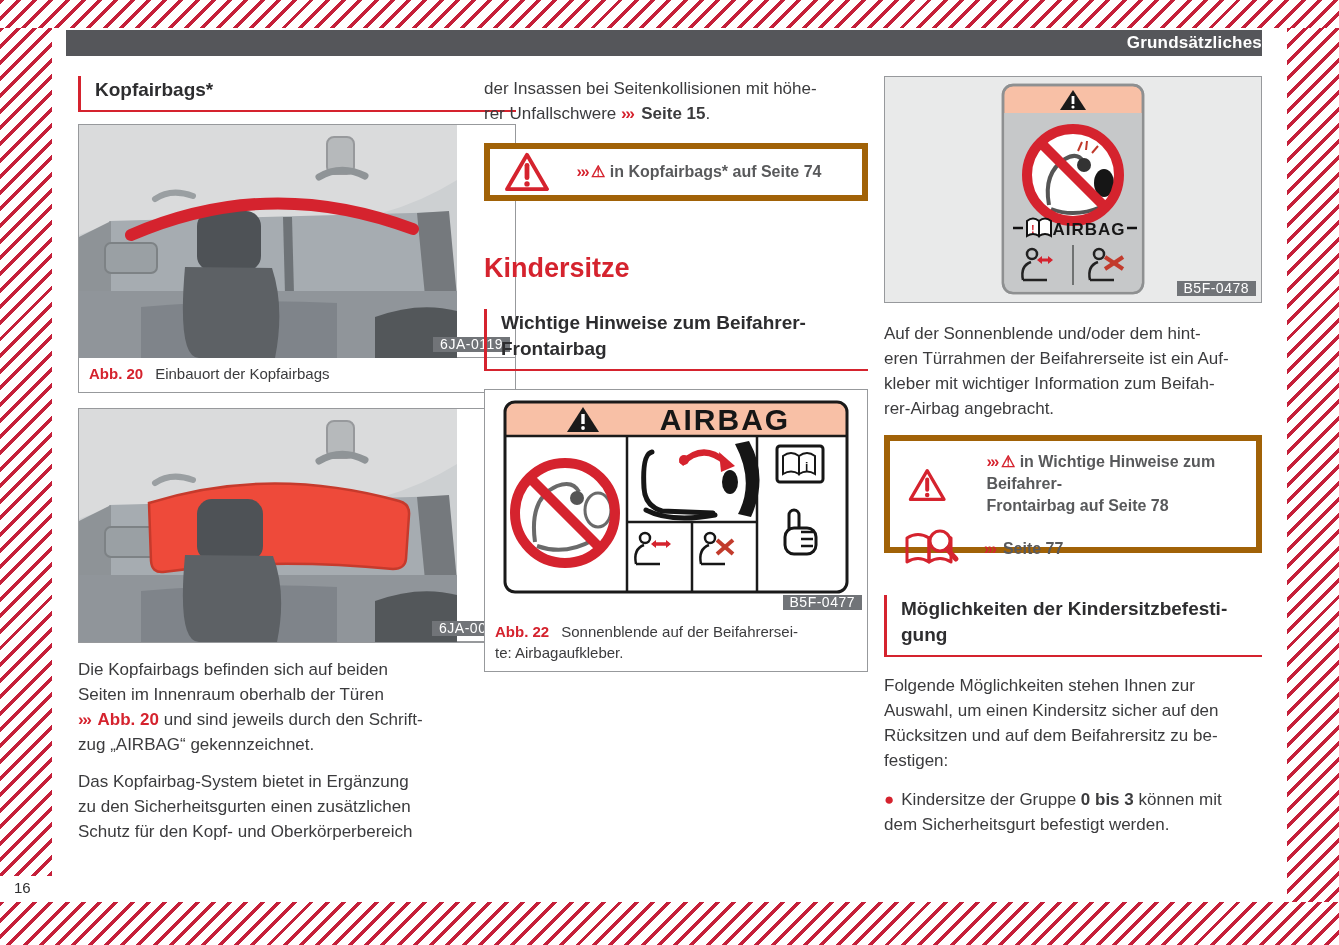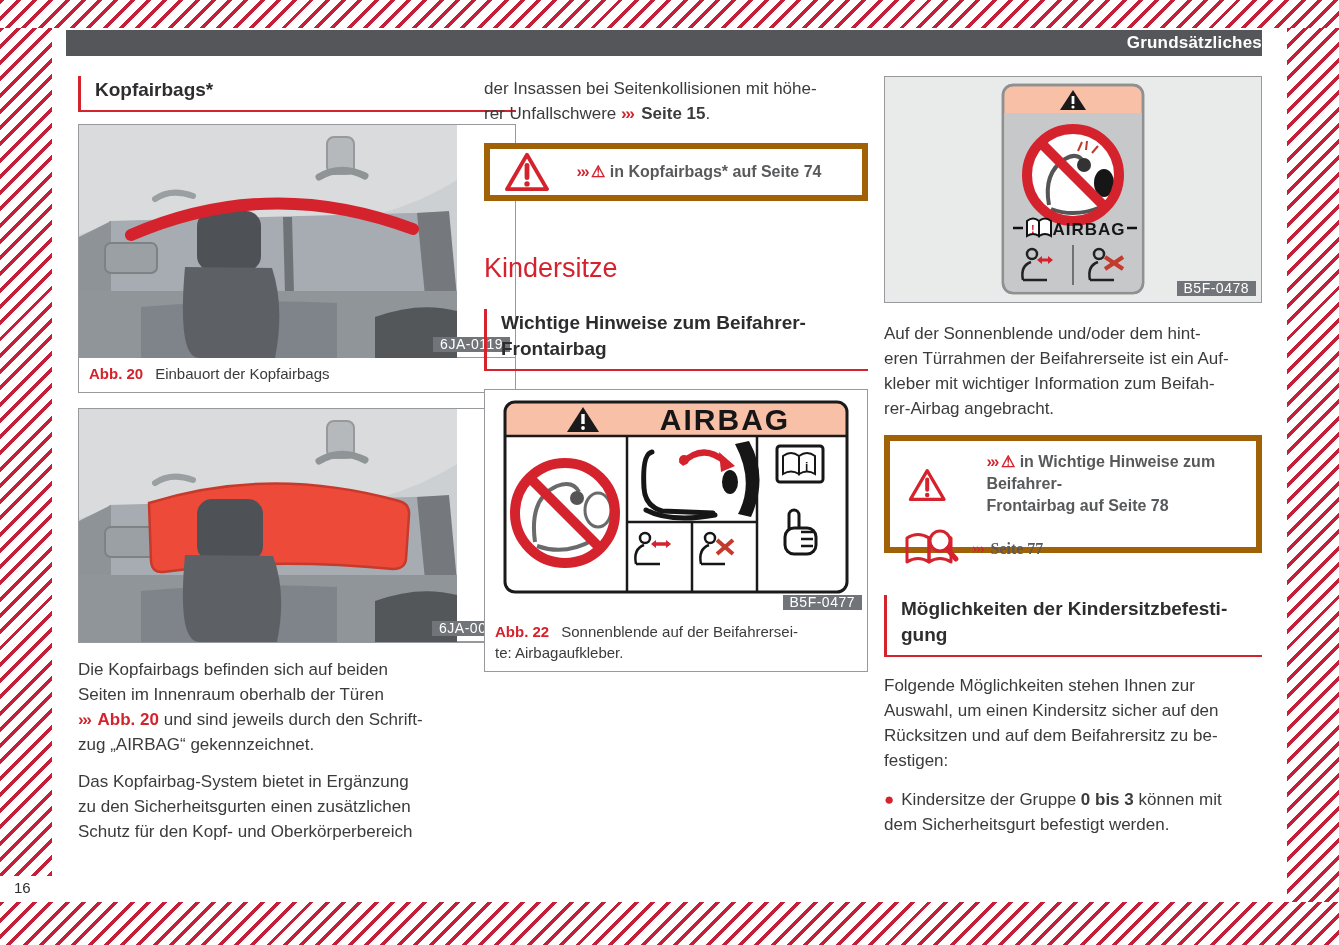--- a/index.html
+++ b/index.html
@@ -28,21 +28,21 @@
   .col { position:absolute; top:70px; }
   .col1 { left:78px;  width:438px; }
   .col2 { left:484px; width:384px; }
   .col3 { left:884px; width:378px; }
 
   .sec-head {
     font-size:19px; font-weight:bold; color:#2d2d2f; line-height:26px;
     border-left:3px solid #d5232e; border-bottom:2px solid #d5232e;
     padding:1px 0 7px 14px; white-space:pre-line;
   }
-  .chap-head { font-size:27px; font-weight:normal; color:#d5232e; line-height:30px; }
+  .chap-head { font-size:27px; font-weight:bold; color:#d5232e; line-height:30px; }
 
   .body-text { font-size:17px; line-height:25px; color:#3b3b3d; }
   .pre { white-space:pre-line; }
   .bold { font-weight:bold; }
   .red  { color:#d5232e; }
   .chev { color:#d5232e; font-weight:bold; letter-spacing:-1.5px; margin-right:3px; }
   .tri-inline { color:#d5232e; font-weight:bold; }
   .bullet-dot { color:#d5232e; font-size:17px; margin-right:7px; }
 
   .figure { border:1px solid #97999c; background:#fff; }
@@ -299,21 +299,21 @@
       <div class="warn-text" style="margin-left:40px;"><span class="chev">›››</span><span class="tri-inline">⚠</span><span class="pre"> in Wichtige Hinweise zum Beifahrer-
 Frontairbag auf Seite 78</span></div>
     </div>
     <div class="warn-row" style="margin-top:11px;">
       <svg width="62" height="42" viewBox="0 0 62 42">
         <path d="M5,10 Q16,3 27,10 V34 Q16,27 5,34 Z" fill="none" stroke="#d5232e" stroke-width="3" stroke-linejoin="round"></path>
         <path d="M27,10 Q38,3 49,10 V34 Q38,27 27,34 Z" fill="none" stroke="#d5232e" stroke-width="3" stroke-linejoin="round"></path>
         <circle cx="38" cy="13" r="10" fill="#fff" stroke="#d5232e" stroke-width="3"></circle>
         <line x1="45" y1="21" x2="54" y2="31" stroke="#d5232e" stroke-width="5" stroke-linecap="round"></line>
       </svg>
-      <div class="warn-text" style="margin-left:8px;font-family:Liberation Serif, serif;"><span class="chev">›››</span><span> Seite 77</span></div>
+      <div class="warn-text" style="margin-left:20px;"><span class="chev">›››</span><span> Seite 77</span></div>
     </div>
   </div>
 
   <div class="sec-head mt42">Möglichkeiten der Kindersitzbefesti-
 gung</div>
 
   <p class="body-text pre mt16">Folgende Möglichkeiten stehen Ihnen zur
 Auswahl, um einen Kindersitz sicher auf den
 Rücksitzen und auf dem Beifahrersitz zu be-
 festigen:</p>

